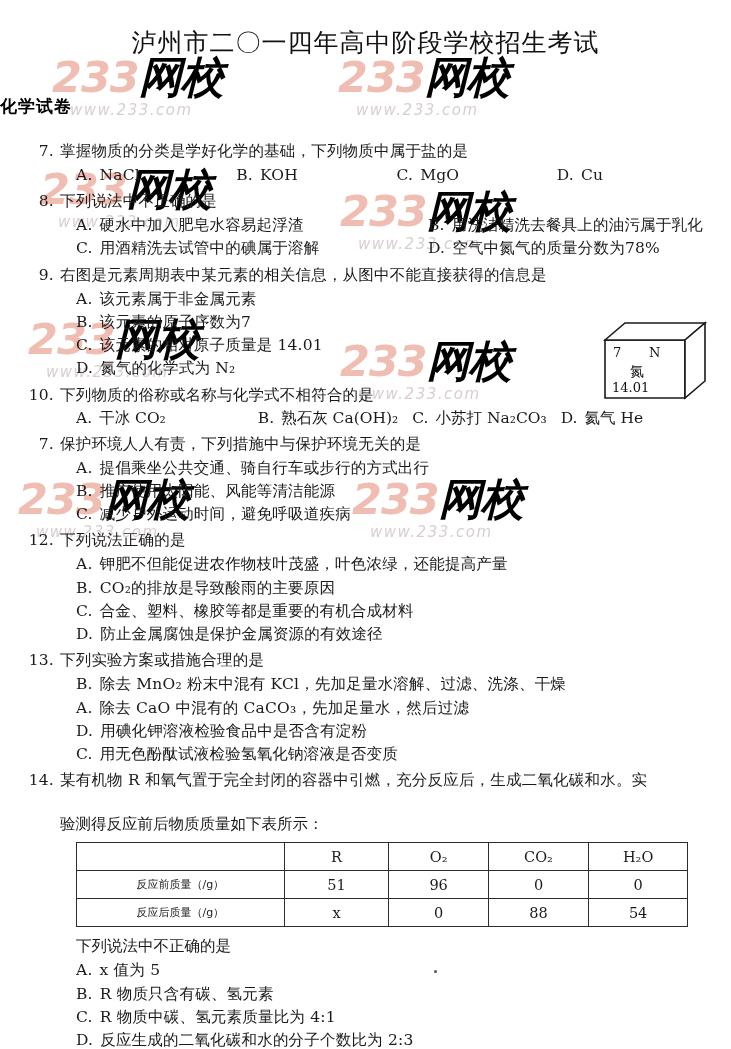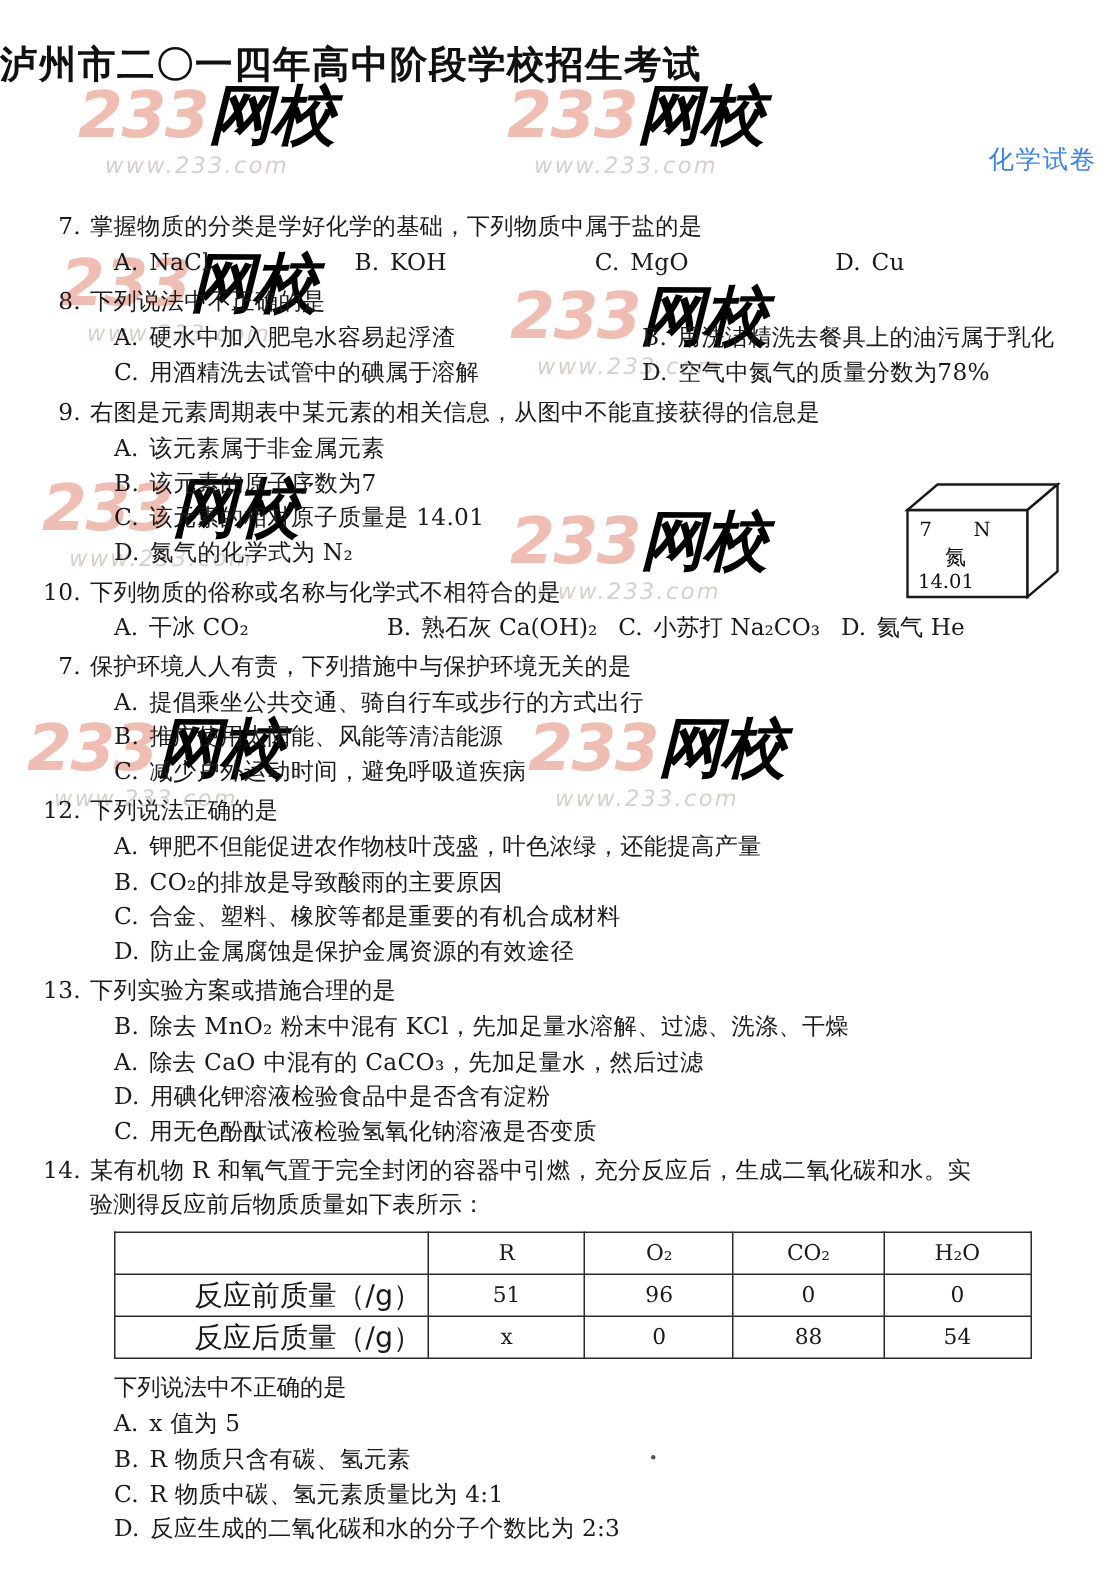--- a/index.html
+++ b/index.html
@@ -52,35 +52,36 @@
     white-space: nowrap;
   }
 
   
   #content {
     position: relative;
     z-index: 2;
   }
 
   .page-title {
+    text-align: center;
     font-family: "DejaVu Sans", "Liberation Sans", sans-serif;
-    font-weight: bold;
+    font-weight: normal;
     font-size: 25px;
     letter-spacing: 1px;
     margin: 26px 0 0 0;
     color: #111;
   }
   .subject-title {
-    text-align: right;
+    text-align: left;
     font-family: "DejaVu Sans", "Liberation Sans", sans-serif;
-    font-weight: normal;
+    font-weight: bold;
     font-size: 17px;
     letter-spacing: 1px;
     margin: 36px 0 0 0;
-    color: #3b82f6;
+    color: #000000;
   }
 
   .questions {
     margin: 22px 0 0 0;
     padding: 0 14px 0 24px;
   }
 
   .q {
     position: relative;
     margin-bottom: 3px;
@@ -97,20 +98,21 @@
     flex: 0 0 30px;
     text-align: right;
     padding-right: 6px;
     font-family: "DejaVu Serif", "Liberation Serif", serif;
   }
   .q-text { flex: 1 1 auto; }
   .q-cont {
     margin-left: 36px;
     font-size: 15.5px;
     line-height: 1.48;
+    margin-top: 21px;
   }
 
   .opts { margin: 1px 0 0 0; }
   .opt-row {
     display: flex;
     font-size: 15.5px;
     line-height: 1.5;
     letter-spacing: .2px;
     margin-left: 52px;
   }
@@ -162,22 +164,21 @@
   table.data-table td, table.data-table th {
     border: 1px solid #2b2b2b;
     text-align: center;
     height: 27px;
     font-weight: normal;
     padding: 0 4px;
   }
   table.data-table td.rowhead {
     width: 216px;
     font-family: "DejaVu Sans", "Liberation Sans", sans-serif;
-    font-size: 19px;
-    text-align: right;
+    font-size: 11px;
   }
   table.data-table td.c1 { width: 104px; }
   table.data-table td.c2 { width: 98px; }
   table.data-table td.c3 { width: 98px; }
   table.data-table td.c4 { width: 96px; }
 
   .after-table { margin: 8px 0 0 52px; font-size: 15.5px; line-height: 1.5; }
   .after-table .opt-row { margin-left: 0; }
 
   .stray-dot {

